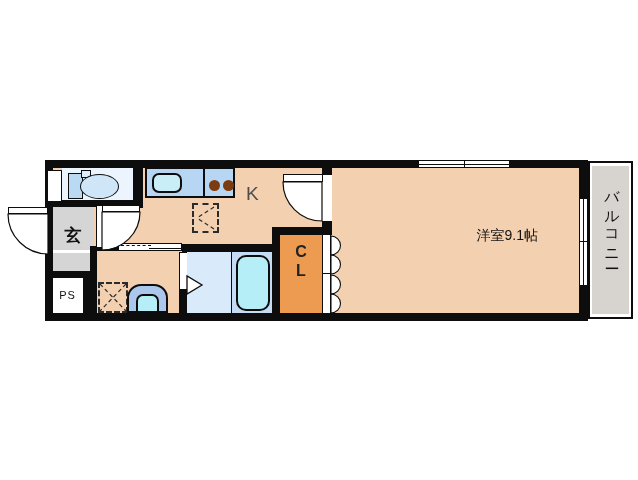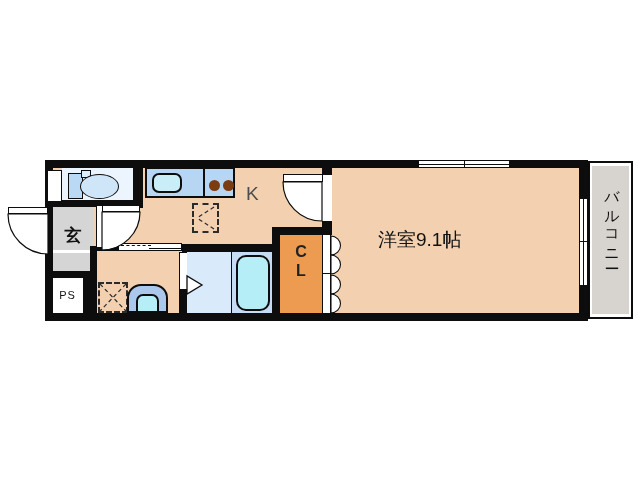--- a/index.html
+++ b/index.html
@@ -131,17 +131,17 @@
 
   <div class="abs lbl" style="left:52px;top:289px;width:31px;text-align:center;font-size:11px;letter-spacing:1px;">PS</div>
 
   <div class="abs lbl" style="left:246px;top:183px;font-size:19px;color:#4d4d4d;">K</div>
 
   <div class="abs" style="left:288px;top:242px;width:26px;text-align:center;font-size:16px;font-weight:bold;color:#222;line-height:19px;font-family:'Liberation Sans','DejaVu Sans',sans-serif;">
     <div>C</div>
     <div>L</div>
   </div>
 
-  <div class="abs lbl" style="left:378px;top:227px;width:160px;text-align:left;font-size:19px;">洋室9.1帖</div>
+  <div class="abs lbl" style="left:378px;top:227px;width:160px;text-align:right;font-size:14px;">洋室9.1帖</div>
 
   <div class="abs lbl" style="left:602px;top:180px;height:120px;font-size:15px;letter-spacing:3px;writing-mode:vertical-rl;text-orientation:upright;">バルコニー</div>
 
 </div>
 
 </body></html>

